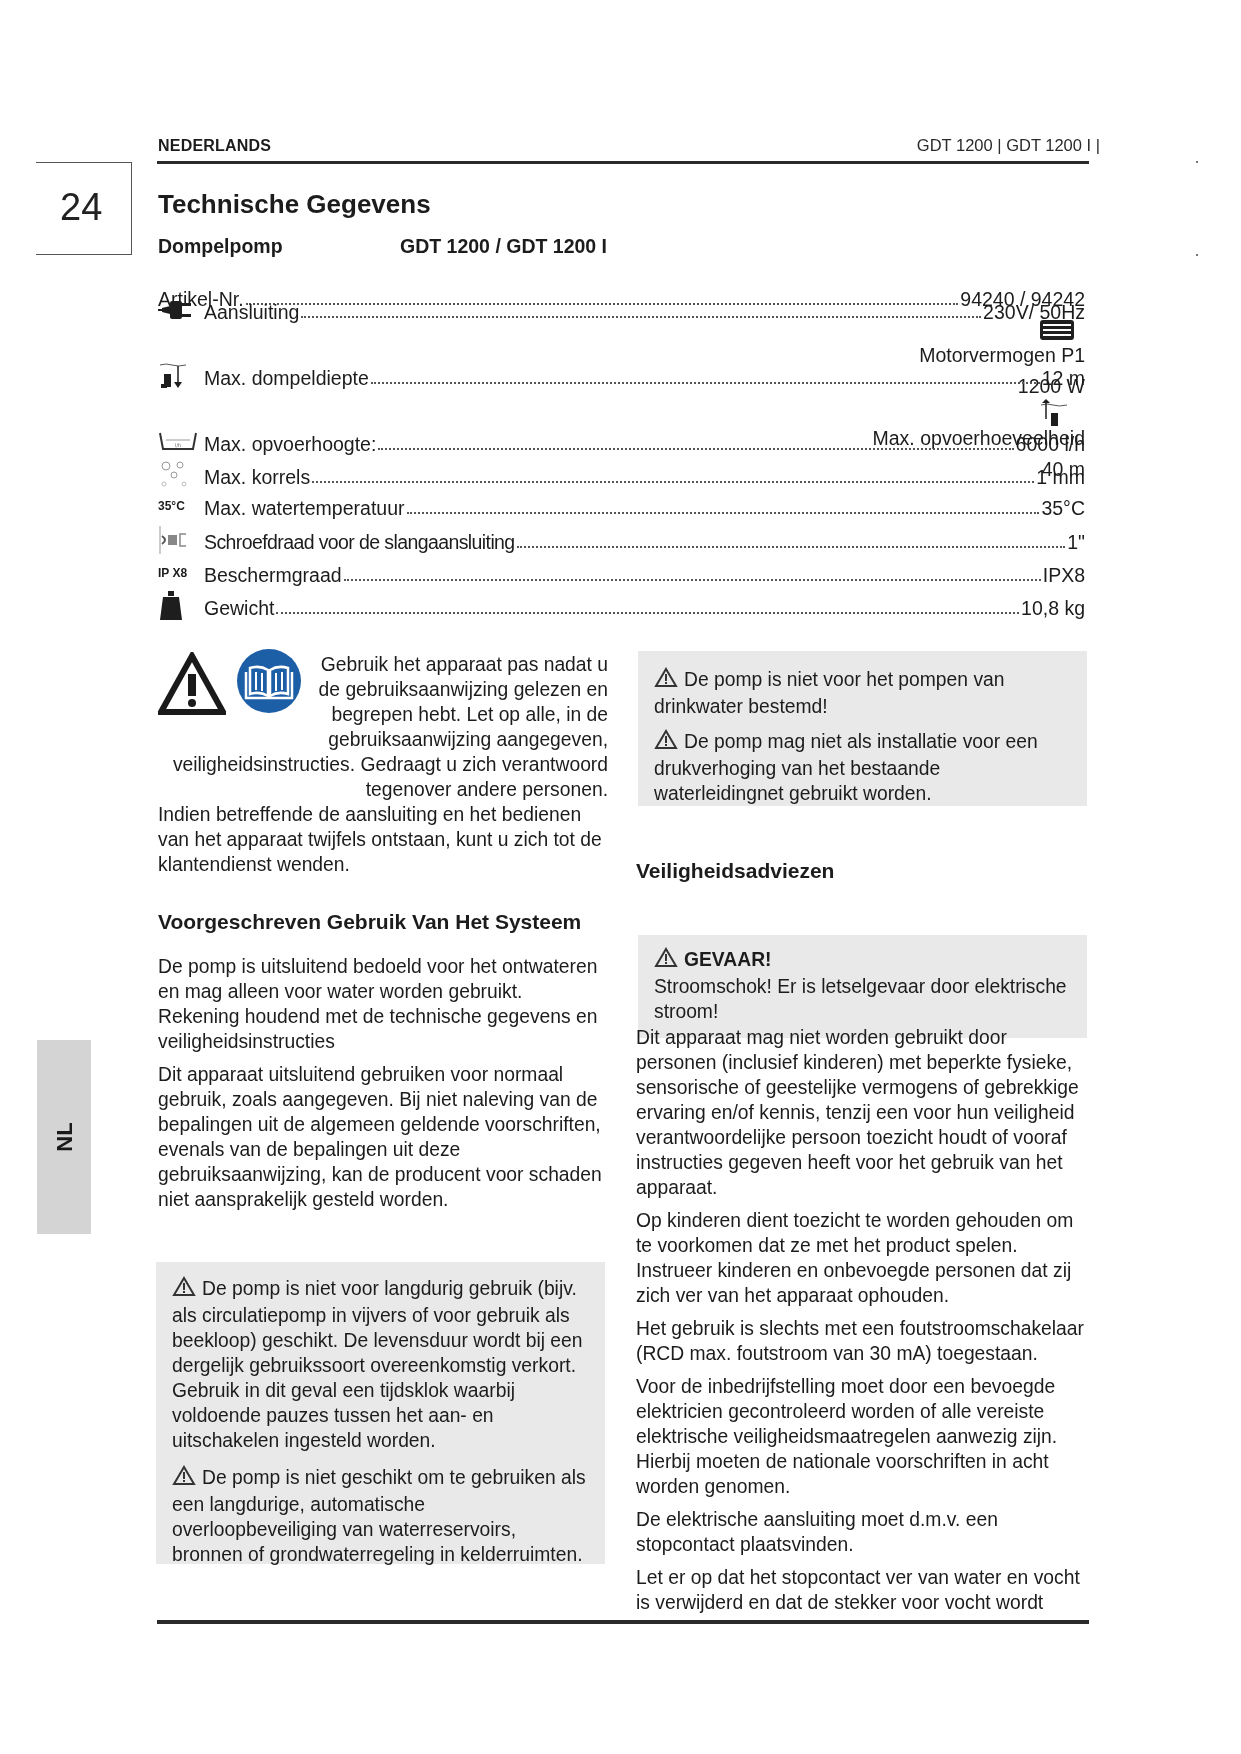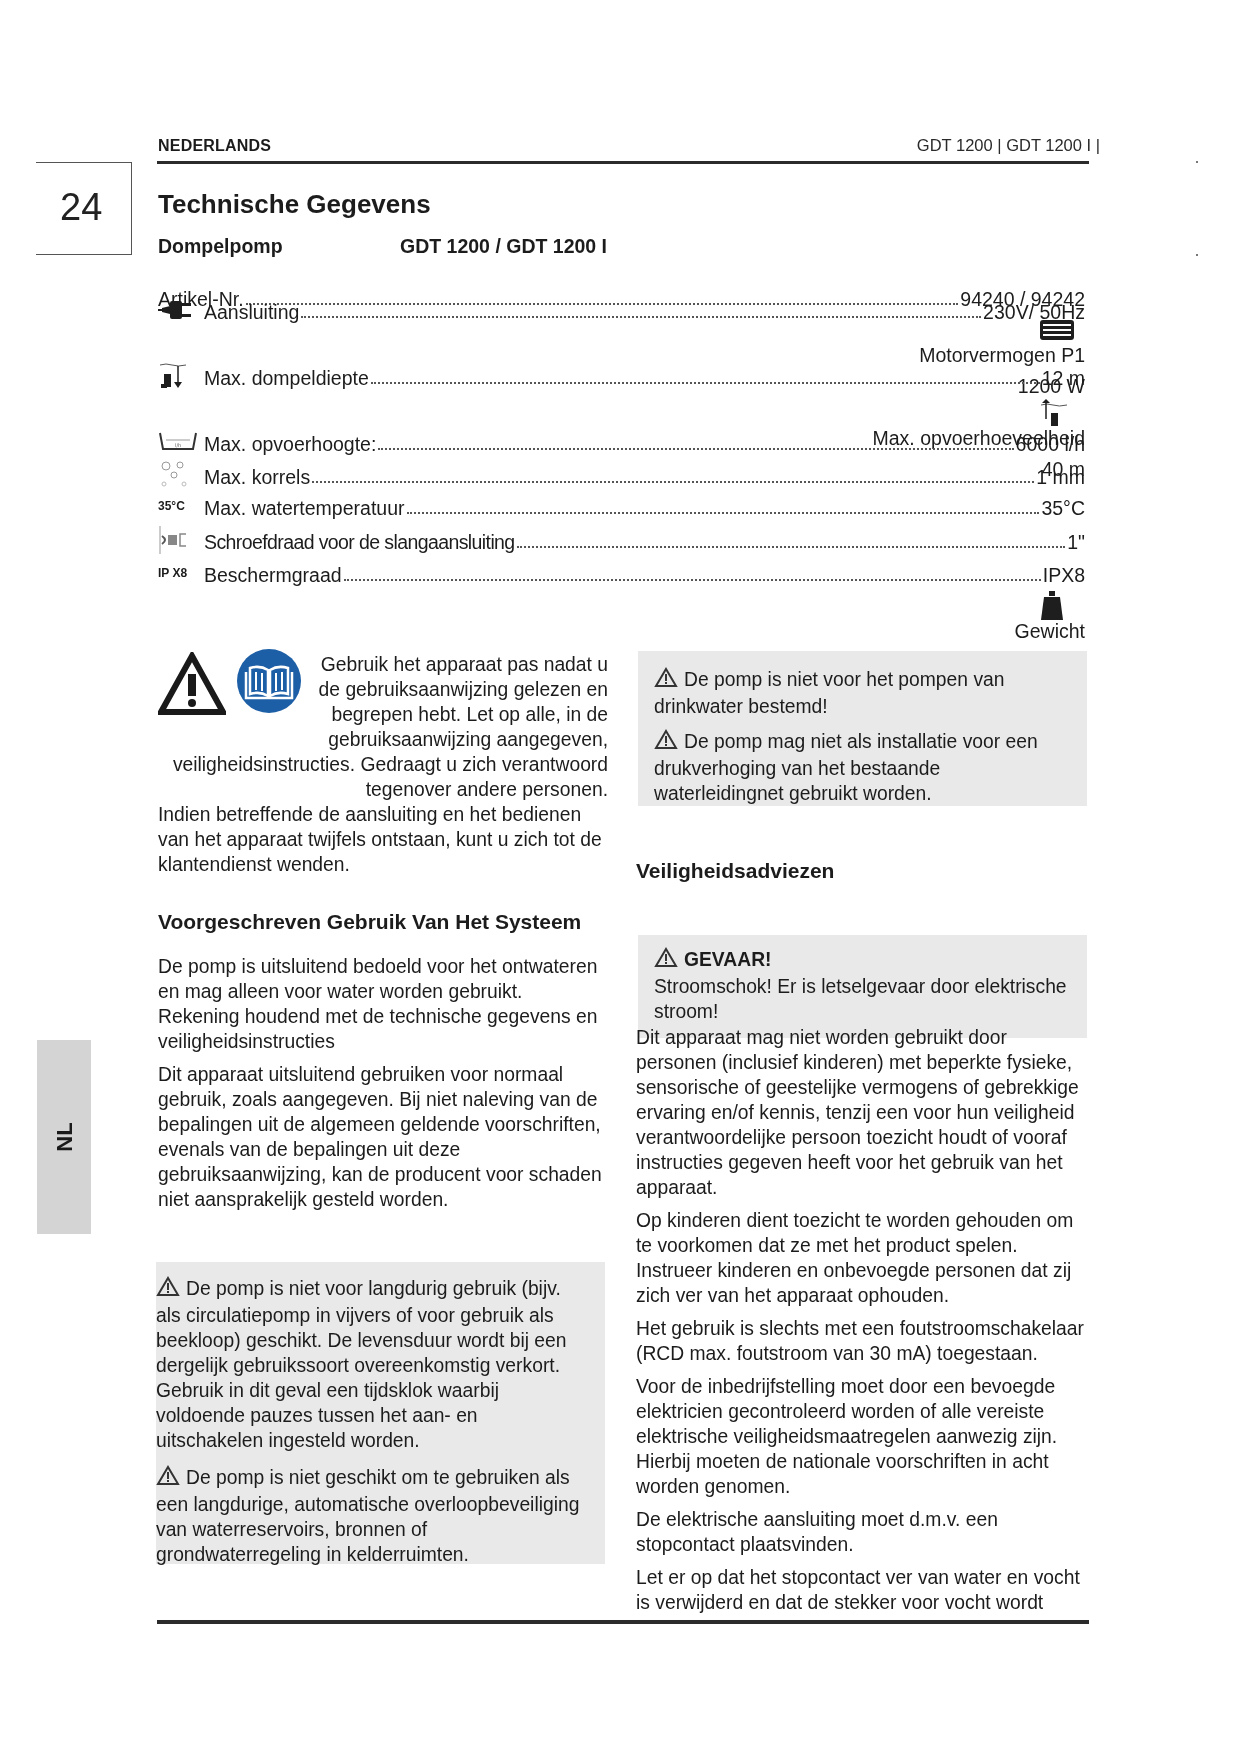--- a/index.html
+++ b/index.html
@@ -35,21 +35,21 @@
   .txt { font-size:19.3px; line-height:25px; }
   .para { margin:0 0 8px 0; }
   .h2 { font-size:21px; font-weight:bold; line-height:33px; }
 
   .graybox { background:#e9e9e9; }
   .warn-tri { display:inline-block; vertical-align:-2px; margin-right:6px; }
 
   #intro-block { left:158px; top:652px; width:450px; }
 
   #col1 { left:158px; top:905px; width:450px; }
-  #col1-box { left:156px; top:1262px; width:449px; height:302px; padding:14px 16px 0 0; box-sizing:border-box; }
+  #col1-box { left:156px; top:1262px; width:449px; height:302px; padding:14px 16px 0 16px; box-sizing:border-box; }
 
   #col2-box1 { left:638px; top:651px; width:449px; height:155px; padding:16px 16px 0 16px; box-sizing:border-box; }
   #col2-heading { left:636px; top:854px; }
   #col2-box2 { left:638px; top:904px; width:449px; height:103px; padding:12px 16px 0 16px; box-sizing:border-box;margin-top:31px; }
   #col2 { left:636px; top:1025px; width:452px; }
 
   #foot-rule { left:157px; top:1620px; width:932px; height:3.5px; background:#2b2b2b; }
 
   .speck { width:2px; height:2px; background:#777; }
 </style>
@@ -181,21 +181,21 @@
     <span class="val">1"</span>
   </div>
   <div class="spec-row" style="top:559px;">
     <span class="icon">
       <span style="font-size:12px;font-weight:bold;">IP X8</span>
     </span>
     <span class="lbl">Beschermgraad</span>
     <span class="dots"></span>
     <span class="val">IPX8</span>
   </div>
-  <div class="spec-row" style="top:592px;flex-direction:column;">
+  <div class="spec-row" style="top:592px;">
     <span class="icon">
       <svg width="28" height="30" viewBox="0 0 28 30">
           <rect x="10" y="0" width="6" height="5" fill="#1e1e1e"></rect>
           <path d="M5 6 L21 6 L24 29 L2 29 Z" fill="#1e1e1e"></path>
         </svg>
     </span>
     <span class="lbl">Gewicht</span>
     <span class="dots"></span>
     <span class="val">10,8 kg</span>
   </div>

